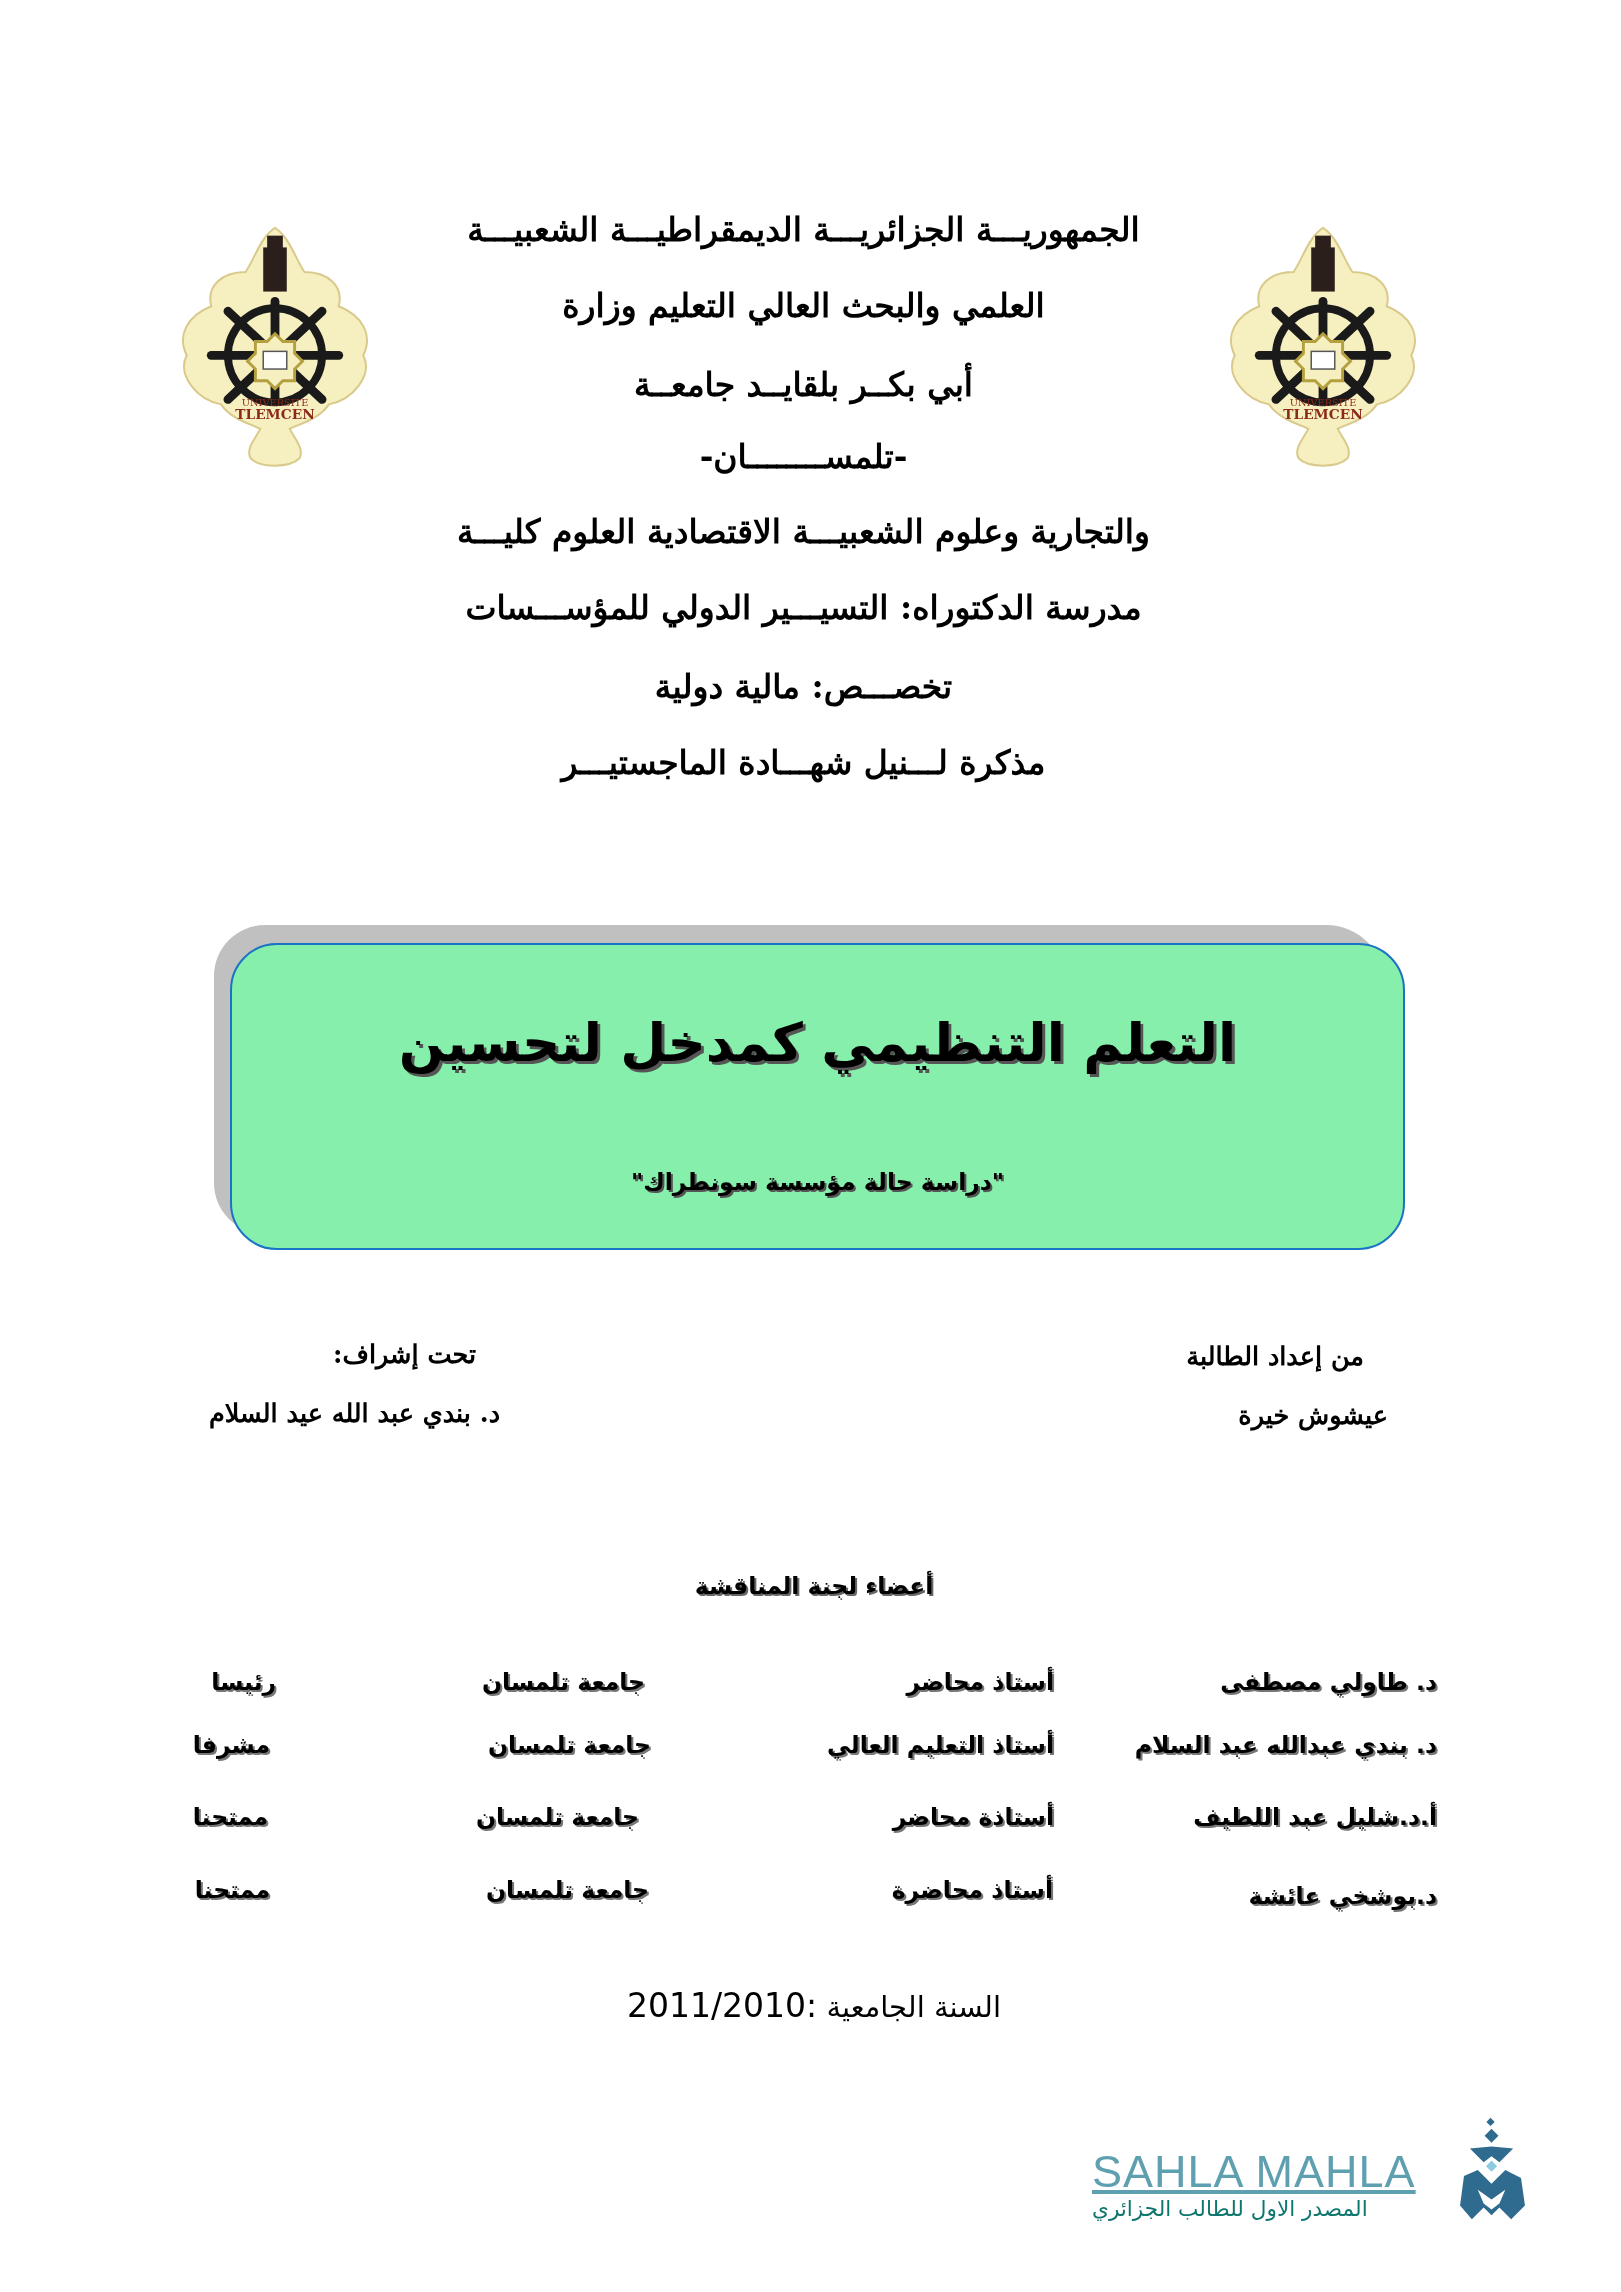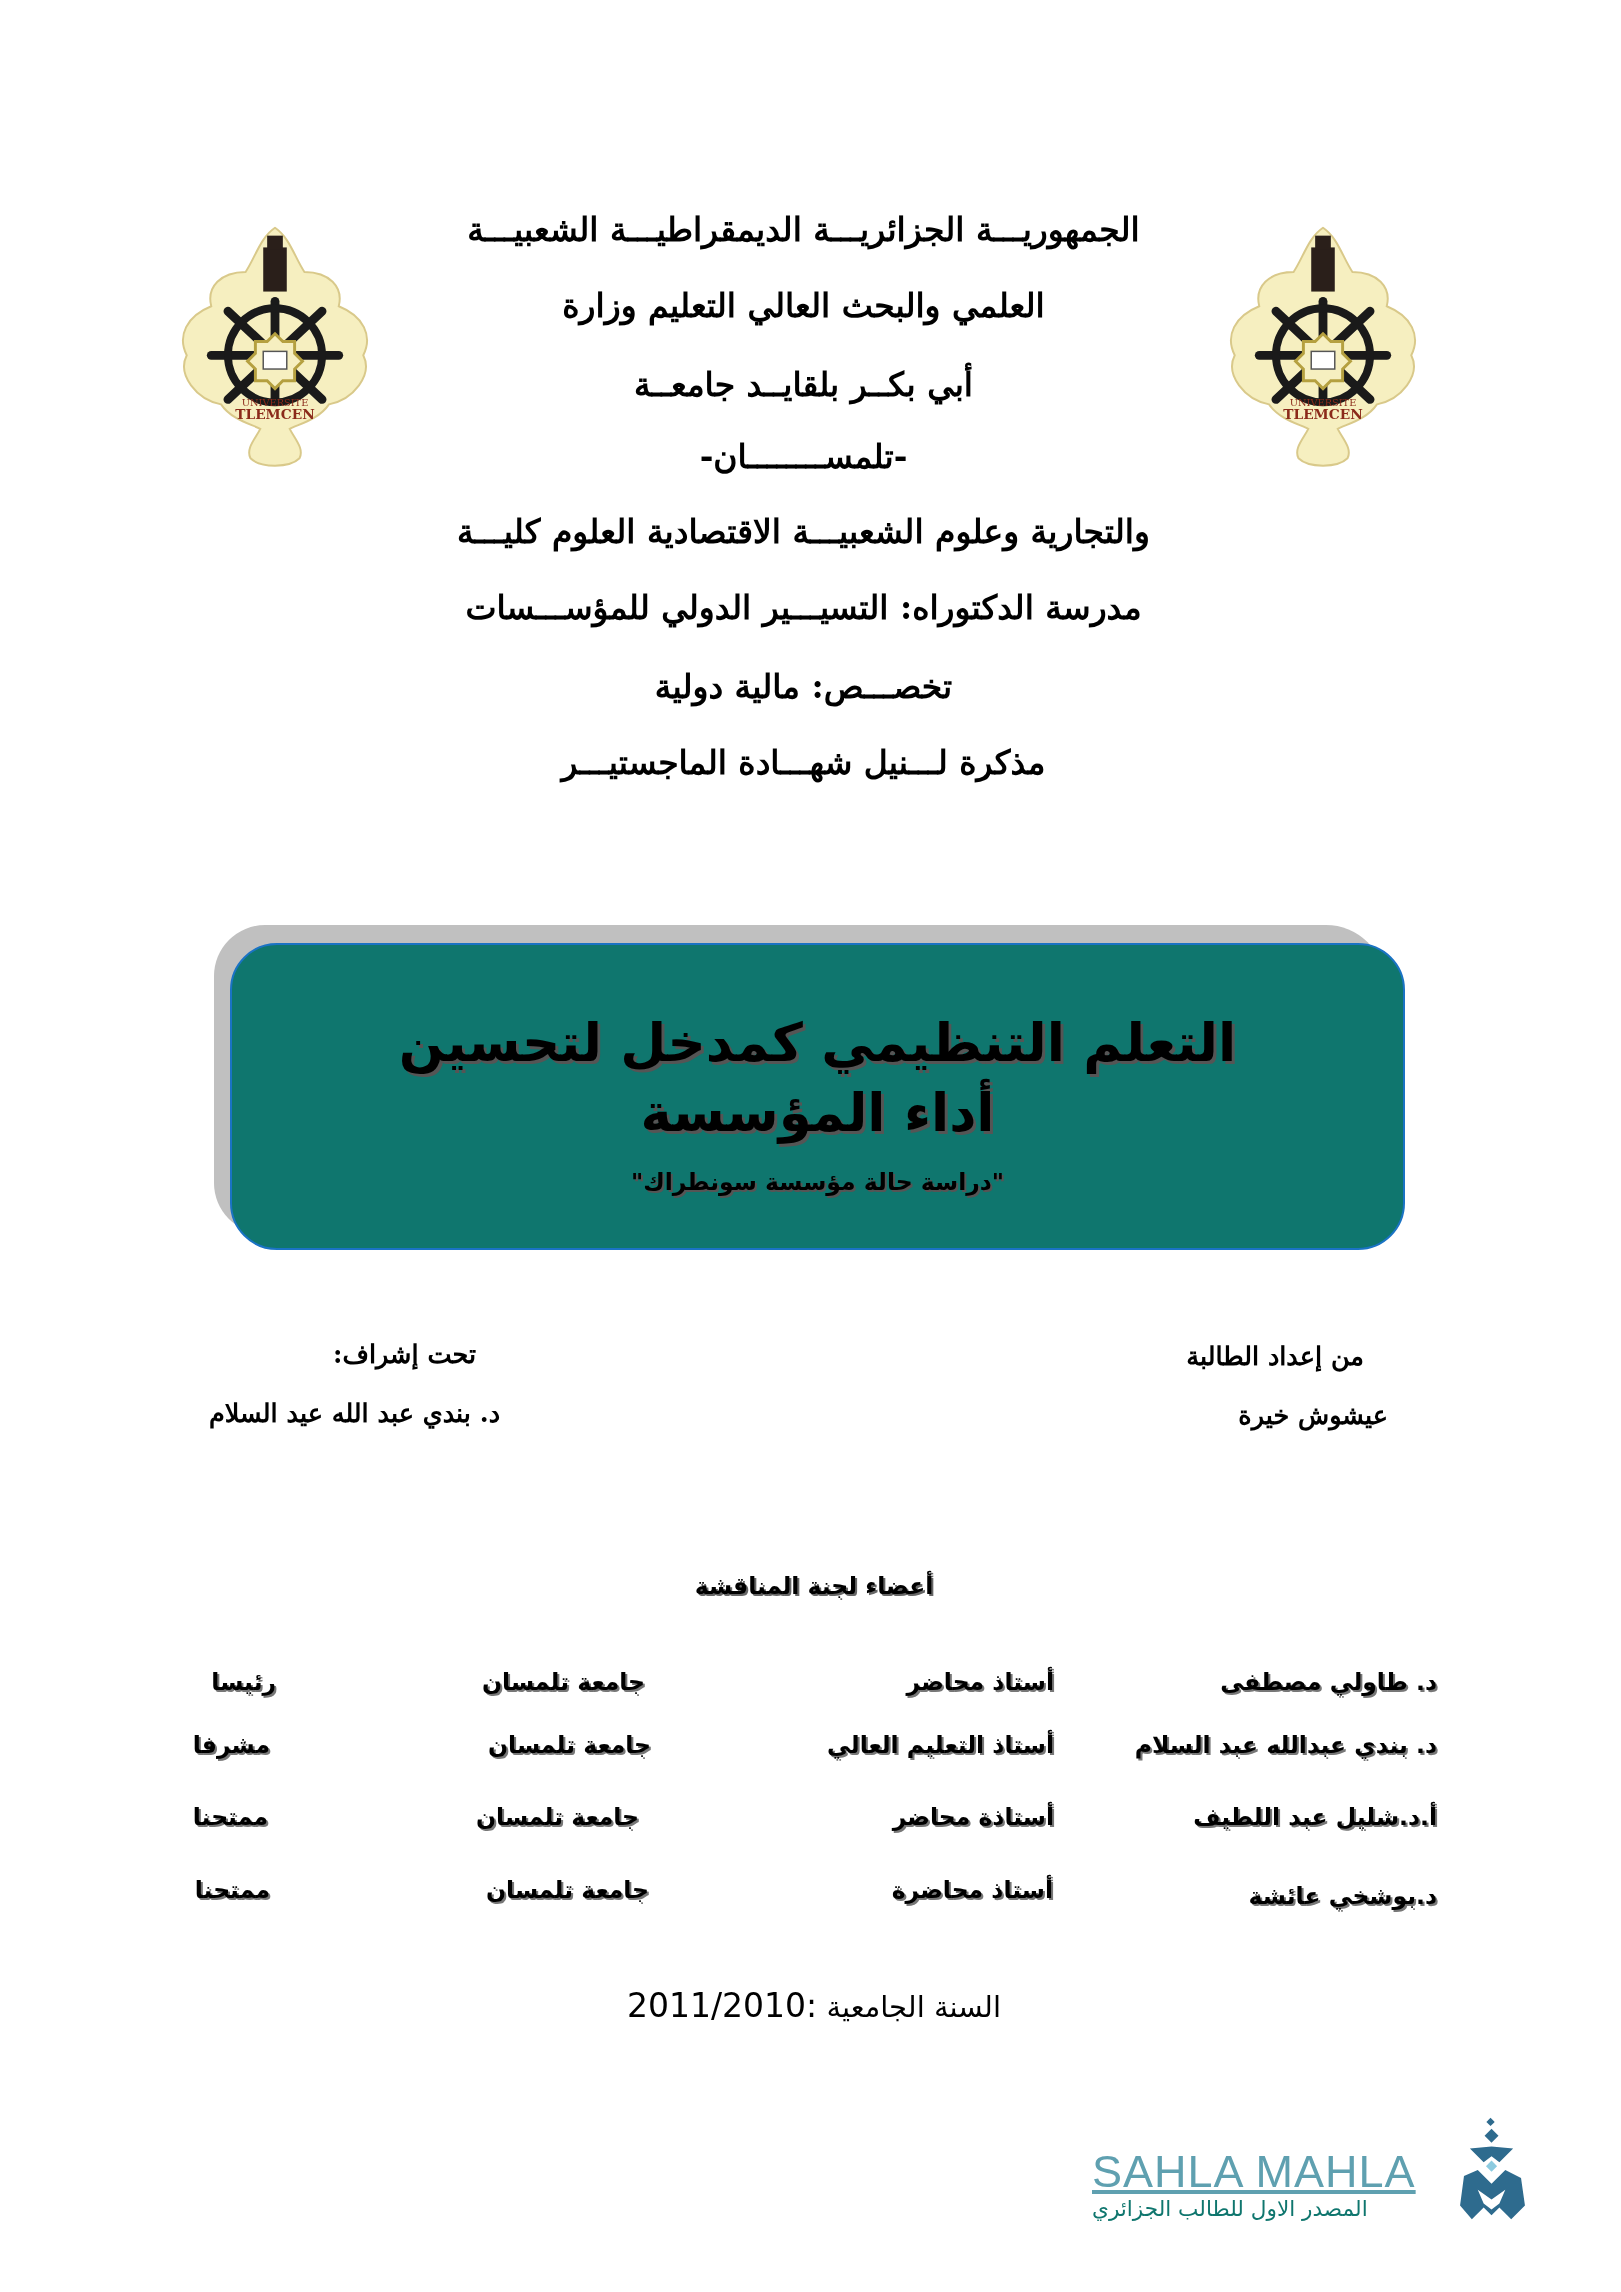--- a/index.html
+++ b/index.html
@@ -11,21 +11,21 @@
                font-family: "DejaVu Serif", serif; font-weight: bold; font-size: 33px;
                line-height: 39px; direction: rtl; white-space: nowrap; }
 
   
   .logo { position: absolute; width: 216px; height: 255px; }
 
   
   .title-shadow { position: absolute; left: 214px; top: 925px; width: 1171px; height: 309px;
                   background: #c0c0c0; border-radius: 51px 59px 39px 51px; }
   .title-box { position: absolute; left: 230px; top: 943px; width: 1175px; height: 307px;
-               background: #0f766e; border: 2px solid #1a73c4; border-radius: 47px;
+               background: #86efac; border: 2px solid #1a73c4; border-radius: 47px;
                box-sizing: border-box; }
   .title-line { position: absolute; left: 0; right: 0; text-align: center; direction: rtl;
                 font-family: "DejaVu Sans", sans-serif; font-weight: bold; white-space: nowrap;
                 text-shadow: 2.9px 2.9px 0 #555; }
   .t1 { top: 67px; font-size: 53px; line-height: 61px; letter-spacing: 1px; }
   .t2 { top: 137px; font-size: 53px; line-height: 61px; }
   .t3 { top: 223px; font-size: 23.5px; line-height: 29px; text-shadow: 2px 2px 0 #555; }
 
   
   .meta { position: absolute; font-family: "DejaVu Serif", serif; font-weight: bold;
@@ -95,21 +95,20 @@
 <div class="head-line" style="top:365px;">أبي بكــر بلقايــد  جامعــة</div>
 <div class="head-line" style="top:437px;">-تلمســــــــان-</div>
 <div class="head-line" style="top:512px;">والتجارية وعلوم الشعبيـــة الاقتصادية العلوم كليـــة</div>
 <div class="head-line" style="top:588px;">مدرسة الدكتوراه: التسيـــير الدولي للمؤســـسات</div>
 <div class="head-line" style="top:667px;">تخصـــص: مالية دولية</div>
 <div class="head-line" style="top:743px;">مذكرة لـــنيل شهـــادة الماجستيـــر</div>
 
 <div class="title-shadow"></div>
 <div class="title-box">
   <div class="title-line t1">التعلم التنظيمي كمدخل لتحسين</div>
-  <div class="title-line t2">أداء المؤسسة</div>
   <div class="title-line t3">"دراسة حالة مؤسسة سونطراك"</div>
 </div>
 
 <div class="meta" style="right:257px; top:1341px;">من إعداد الطالبة</div>
 <div class="meta" style="right:233px; top:1400px;">عيشوش خيرة</div>
 <div class="meta" style="right:1145px; top:1339px;">تحت إشراف:</div>
 <div class="meta" style="right:1121px; top:1398px;">د. بندي عبد الله عيد السلام</div>
 
 <div class="committee-title">أعضاء لجنة المناقشة</div>
 

